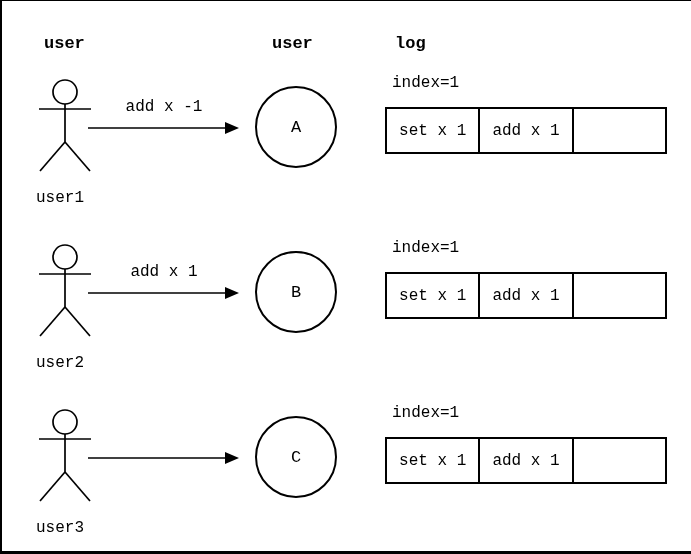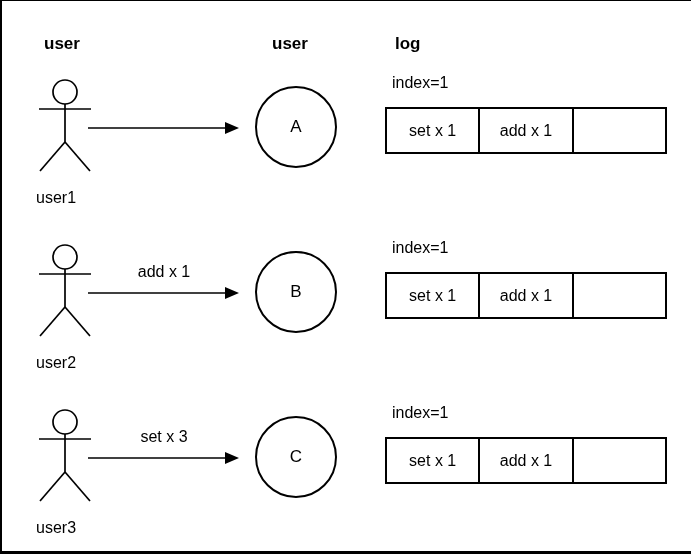--- a/index.html
+++ b/index.html
@@ -6,21 +6,21 @@
   html,body { margin:0; padding:0; background:#ffffff; }
   .canvas {
     position:relative;
     width:691px; height:554px;
     box-sizing:border-box;
     background:var(--bg);
     color:var(--ink);
     border-left:2px solid var(--ink);
     border-top:1px solid var(--ink);
     border-bottom:3px solid var(--ink);
-    font-family:Liberation Sans, sans-serif;
+    font-family:Liberation Mono, monospace;
     overflow:hidden;
   }
   .hdr { position:absolute; top:34px; font-weight:700; font-size:17px; line-height:18px; }
   .hdr-user { left:42px; }
   .hdr-node { left:270px; }
   .hdr-log  { left:380px;margin-left:13px; }
 
   .row { position:absolute; left:0; width:691px; height:165px; }
   .row-1 { top:60px; }
   .row-2 { top:225px; }
@@ -66,20 +66,21 @@
 
   <section class="row row-1">
     <svg class="actor" width="54" height="94" viewBox="0 0 54 94">
       <circle cx="27" cy="13" r="12" fill="none" stroke="currentColor" stroke-width="1.7"></circle>
       <line x1="27" y1="25" x2="27" y2="63" stroke="currentColor" stroke-width="1.7"></line>
       <line x1="1" y1="30" x2="53" y2="30" stroke="currentColor" stroke-width="1.7"></line>
       <line x1="27" y1="63" x2="2" y2="92" stroke="currentColor" stroke-width="1.7"></line>
       <line x1="27" y1="63" x2="52" y2="92" stroke="currentColor" stroke-width="1.7"></line>
     </svg>
     <div class="user-label">user1</div>
+    <div class="msg-label">add x -1</div>
     <svg class="arrow" width="152" height="14" viewBox="0 0 152 14">
       <line x1="0" y1="7" x2="138" y2="7" stroke="currentColor" stroke-width="1.7"></line>
       <polygon points="137,1 151,7 137,13" fill="currentColor"></polygon>
     </svg>
     <div class="node-circle">
       <span>A</span>
     </div>
     <div class="log-index">index=1</div>
     <div class="log-table">
       <div class="log-cell">set x 1</div>
@@ -115,21 +116,20 @@
 
   <section class="row row-3">
     <svg class="actor" width="54" height="94" viewBox="0 0 54 94">
       <circle cx="27" cy="13" r="12" fill="none" stroke="currentColor" stroke-width="1.7"></circle>
       <line x1="27" y1="25" x2="27" y2="63" stroke="currentColor" stroke-width="1.7"></line>
       <line x1="1" y1="30" x2="53" y2="30" stroke="currentColor" stroke-width="1.7"></line>
       <line x1="27" y1="63" x2="2" y2="92" stroke="currentColor" stroke-width="1.7"></line>
       <line x1="27" y1="63" x2="52" y2="92" stroke="currentColor" stroke-width="1.7"></line>
     </svg>
     <div class="user-label">user3</div>
-    <div class="msg-label">set x 3</div>
     <svg class="arrow" width="152" height="14" viewBox="0 0 152 14">
       <line x1="0" y1="7" x2="138" y2="7" stroke="currentColor" stroke-width="1.7"></line>
       <polygon points="137,1 151,7 137,13" fill="currentColor"></polygon>
     </svg>
     <div class="node-circle">
       <span>C</span>
     </div>
     <div class="log-index">index=1</div>
     <div class="log-table">
       <div class="log-cell">set x 1</div>

